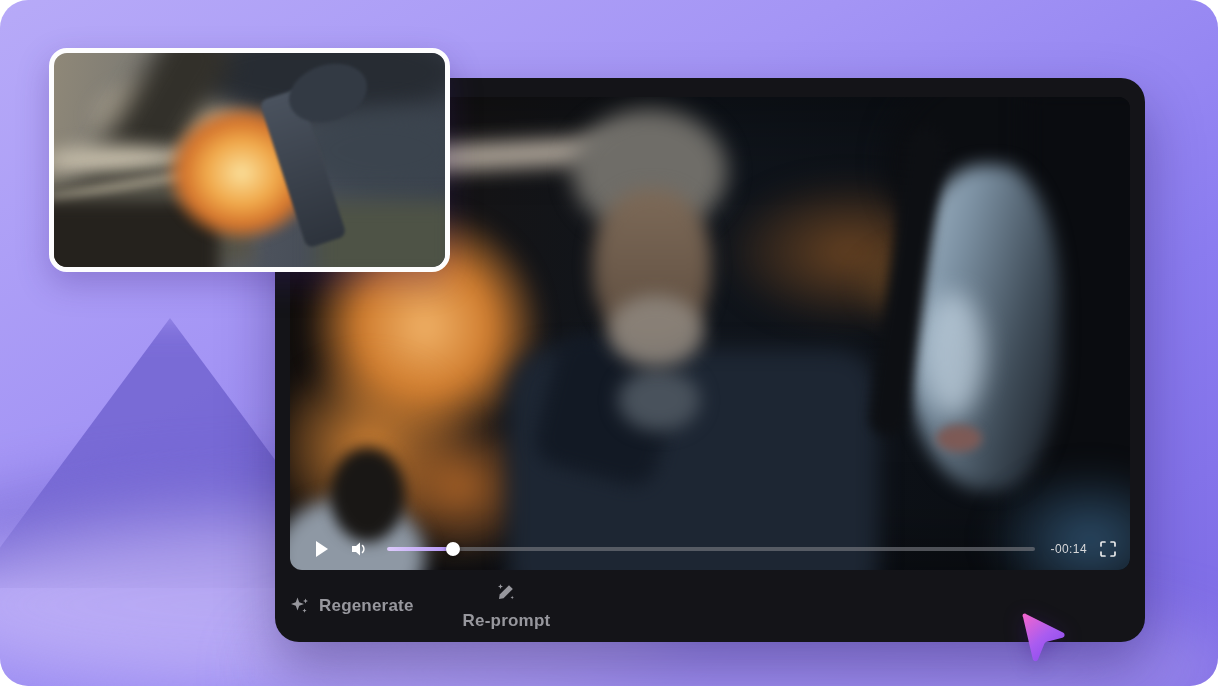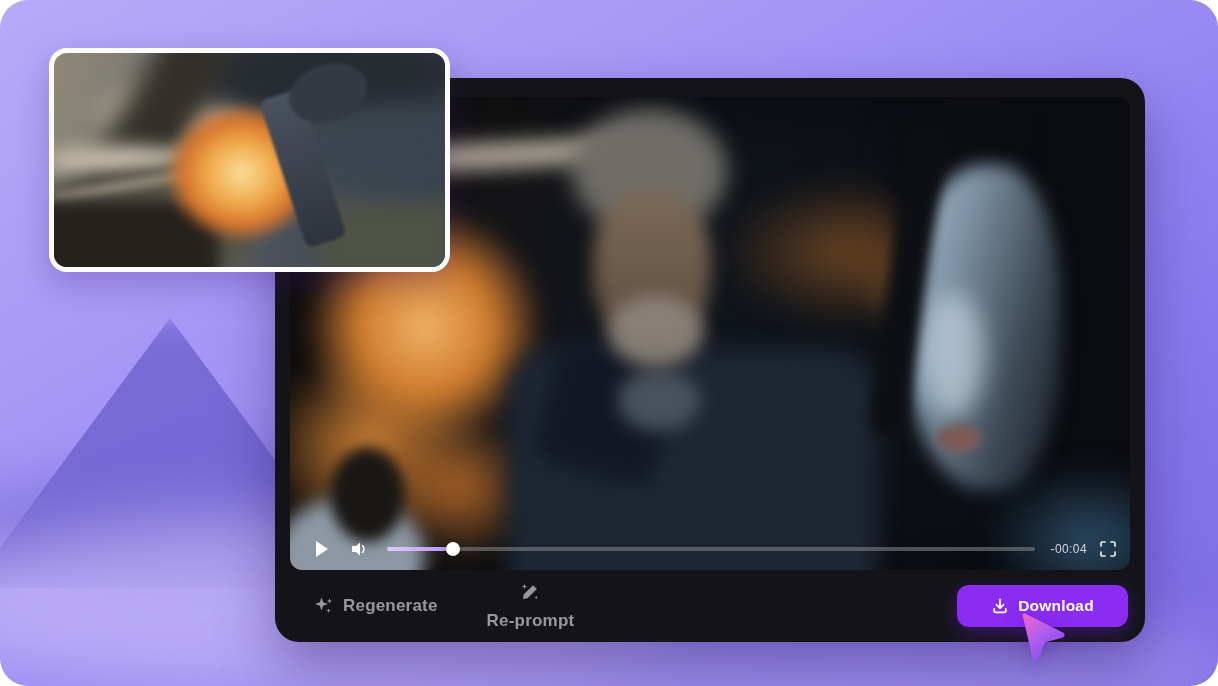--- a/index.html
+++ b/index.html
@@ -53,21 +53,21 @@
   .ctl-play{width:14px;height:16px;flex:none;cursor:pointer;}
   .ctl-vol{width:18px;height:16px;flex:none;margin-left:21px;cursor:pointer;}
   .progress{flex:1;margin:0 16px 0 19px;height:4px;border-radius:2px;background:rgba(125,126,134,.6);position:relative;cursor:pointer;}
   .progress-fill{position:absolute;left:0;top:0;height:4px;border-radius:2px;background:linear-gradient(90deg,#ddccfc,#b393f5);}
   .progress-thumb{position:absolute;top:50%;width:14px;height:14px;margin:-7px 0 0 -7px;border-radius:50%;background:#ffffff;
                   box-shadow:0 1px 4px rgba(0,0,0,.45);}
   .ctl-time{flex:none;font-size:12px;letter-spacing:.4px;color:#d6d7d9;margin-right:13px;}
   .ctl-fs{width:16px;height:16px;flex:none;cursor:pointer;}
 
   
-  .bottom-bar{position:absolute;left:0;right:0;top:492px;bottom:0;display:flex;align-items:center;padding:0 17px 0 33px;}
+  .bottom-bar{position:absolute;left:0;right:0;top:492px;bottom:0;display:flex;align-items:center;padding:0 17px 0 9px;}
   .ghost-btn{display:flex;align-items:center;gap:9px;color:#97979d;font-size:17px;font-weight:700;letter-spacing:.2px;cursor:pointer;background:none;border:none;font-family:inherit;}
   .ghost-btn + .ghost-btn{margin-left:37px;flex-direction:column;}
   .dl-btn{margin-left:auto;width:171px;height:42px;border:none;border-radius:12px;background:#8a2cf1;
           display:flex;align-items:center;justify-content:center;gap:9px;color:#ffffff;font-size:15.5px;font-weight:700;
           letter-spacing:.2px;cursor:pointer;font-family:inherit;box-shadow:0 6px 18px rgba(96,28,200,.45);}
 
   
   .thumb{left:49px;top:48px;width:391px;height:214px;border:5px solid #fdfdfe;border-radius:18px;overflow:hidden;
          background:linear-gradient(100deg,#8f8878 0%,#777672 28%,#4c525c 58%,#39414c 100%);
          box-shadow:0 12px 32px rgba(58,30,122,.28);}
@@ -130,21 +130,21 @@
           <polygon points="1,0 13,8 1,16" fill="#ffffff"></polygon>
         </svg>
         <svg class="ctl-vol" viewBox="0 0 18 16">
           <polygon points="2,5 6,5 10,1.5 10,14.5 6,11 2,11" fill="#ffffff"></polygon>
           <path d="M12.5,4.5 A5.2,5.2 0 0 1 12.5,11.5" fill="none" stroke="#ffffff" stroke-width="1.6" stroke-linecap="round"></path>
         </svg>
         <div class="progress">
           <div class="progress-fill" style="width: 10.2%;"></div>
           <div class="progress-thumb" style="left: 10.2%;"></div>
         </div>
-        <span class="ctl-time">-00:04</span>
+        <span class="ctl-time">-00:14</span>
         <svg class="ctl-fs" viewBox="0 0 16 16" fill="none" stroke="#e9eaeb" stroke-width="1.7" stroke-linecap="round">
           <path d="M1,5 V2.2 Q1,1 2.2,1 H5"></path>
             <path d="M11,1 H13.8 Q15,1 15,2.2 V5"></path>
           <path d="M15,11 V13.8 Q15,15 13.8,15 H11"></path>
             <path d="M5,15 H2.2 Q1,15 1,13.8 V11"></path>
         </svg>
       </div>
     </div>
 
     <div class="bottom-bar">
@@ -156,28 +156,20 @@
         </svg>
         <span>Regenerate</span>
       </button>
       <button class="ghost-btn">
         <svg width="20" height="20" viewBox="0 0 20 20" fill="#97979d">
           <path d="M13,3.2 L16.8,7 L7.5,16.3 L3,17 L3.7,12.5 Z"></path>
           <path d="M4.5,2 L5.2,3.8 L7,4.5 L5.2,5.2 L4.5,7 L3.8,5.2 L2,4.5 L3.8,3.8 Z"></path>
           <path d="M16.2,13.8 L16.7,15 L17.9,15.5 L16.7,16 L16.2,17.2 L15.7,16 L14.5,15.5 L15.7,15 Z"></path>
         </svg>
         <span>Re-prompt</span>
-      </button>
-      <button class="dl-btn">
-        <svg width="18" height="18" viewBox="0 0 18 18" fill="none" stroke="#ffffff" stroke-width="1.8" stroke-linecap="round" stroke-linejoin="round">
-          <path d="M9,2.5 V11"></path>
-            <path d="M5.6,7.8 L9,11.2 L12.4,7.8"></path>
-          <path d="M3.2,11.8 V13.9 a1.4,1.4 0 0 0 1.4,1.4 h8.8 a1.4,1.4 0 0 0 1.4,-1.4 V11.8"></path>
-        </svg>
-        <span>Download</span>
       </button>
     </div>
   </div>
 
   <div class="abs thumb">
     <div class="shape t-sun"></div>
     <div class="shape t-cloudtop"></div>
     <div class="shape t-cloudright"></div>
     <div class="shape t-smoke"></div>
     <div class="shape t-horizon"></div>

